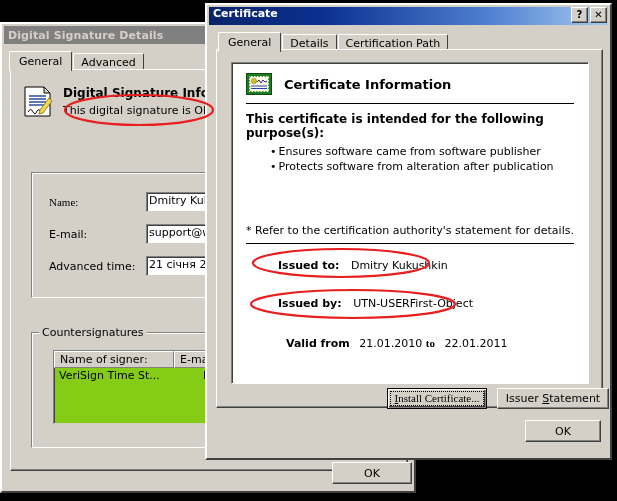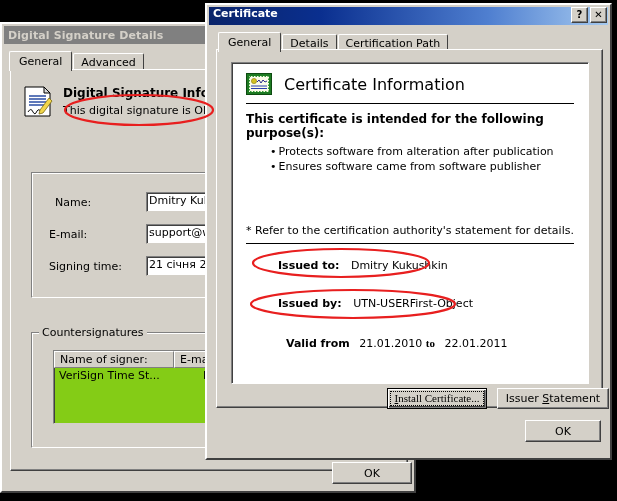--- a/index.html
+++ b/index.html
@@ -159,21 +159,21 @@
 
   
   .certpage{
     position:absolute;background:#ffffff;
     border-top:1px solid #808080;border-left:1px solid #808080;
     border-right:1px solid #ffffff;border-bottom:1px solid #ffffff;
     box-shadow:inset 1px 1px 0 #404040;
     overflow:hidden;
   }
   .cert-hdr{display:flex;align-items:center;gap:12px;padding:10px 0 0 14px;}
-  .cert-hdr-title{font-size:16px;font-weight:normal;}
+  .cert-hdr-title{font-size:13px;font-weight:bold;}
   .hr{height:0;border-top:1px solid #000000;margin:8px 14px 0 14px;}
   .cert-purpose{font-size:12px;font-weight:bold;padding:8px 14px 0 14px;}
   .cert-bullets{padding:4px 0 0 38px;font-size:11px;line-height:15px;}
   .cert-bullets div:before{content:"\2022";margin-right:2px;}
   .cert-refer{font-size:11px;padding:0 14px;}
   .cert-row{font-size:11px;padding-left:46px;}
   .cert-row b{font-size:11px;}
 
   
   .icon-sig{width:30px;height:32px;}
@@ -212,27 +212,27 @@
         <path d="M5,26 q3,-5 5,0 q2,4 4,-1 q2,-3 4,1" stroke="#101010" stroke-width="1" fill="none"></path>
         <polygon points="17,24 26,12 29,15 20,27 16,28" fill="#f2d64b" stroke="#7a6a12" stroke-width="0.8"></polygon>
       </svg>
     </span>
     <div style="position:absolute;left:52px;top:16px;font-size:12px;font-weight:bold;">Digital Signature Inform</div>
     <div style="position:absolute;left:52px;top:34px;font-size:11px;">This digital signature is OK.</div>
 
     <div class="groupbox" style="left:20px;top:96px;width:358px;height:132px;">
       <div class="gb-frame"></div>
 
-      <span class="flabel" style="left:24px;top:30px;">Name:</span>
+      <span class="flabel" style="left:18px;top:30px;font-family:Liberation Serif, serif;">Name:</span>
       <div class="tfield" style="left:115px;top:26px;width:150px;height:18px;">Dmitry Kukush</div>
 
       <span class="flabel" style="left:18px;top:62px;">E-mail:</span>
       <div class="tfield" style="left:115px;top:58px;width:150px;height:18px;">support@wms</div>
 
-      <span class="flabel" style="left:18px;top:94px;">Signing time:</span>
+      <span class="flabel" style="left:18px;top:94px;">Advanced time:</span>
       <div class="tfield" style="left:115px;top:90px;width:150px;height:18px;">21 січня 2010</div>
     </div>
 
     <div class="groupbox" style="left:20px;top:256px;width:358px;height:122px;">
       <div class="gb-frame"></div>
       <div class="gb-label">Countersignatures</div>
 
       <div class="listview" style="left:22px;top:24px;width:300px;height:72px;">
         <div class="lv-head">
           <div class="col" style="width:120px;">Name of signer:</div>
@@ -286,22 +286,22 @@
           </svg>
         </span>
         <span class="cert-hdr-title">Certificate Information</span>
       </div>
 
       <div class="hr"></div>
 
       <div class="cert-purpose">This certificate is intended for the following purpose(s):</div>
 
       <div class="cert-bullets">
+        <div>Ensures software came from software publisher</div>
         <div>Protects software from alteration after publication</div>
-        <div>Ensures software came from software publisher</div>
       </div>
 
       <div class="cert-refer" style="margin-top:50px;">* Refer to the certification authority's statement for details.</div>
 
       <div class="hr" style="margin-top:6px;"></div>
 
       <div class="cert-row" style="margin-top:15px;">
         <b>Issued to:</b>
         <span style="margin-left:8px;">Dmitry Kukushkin</span>
       </div>

